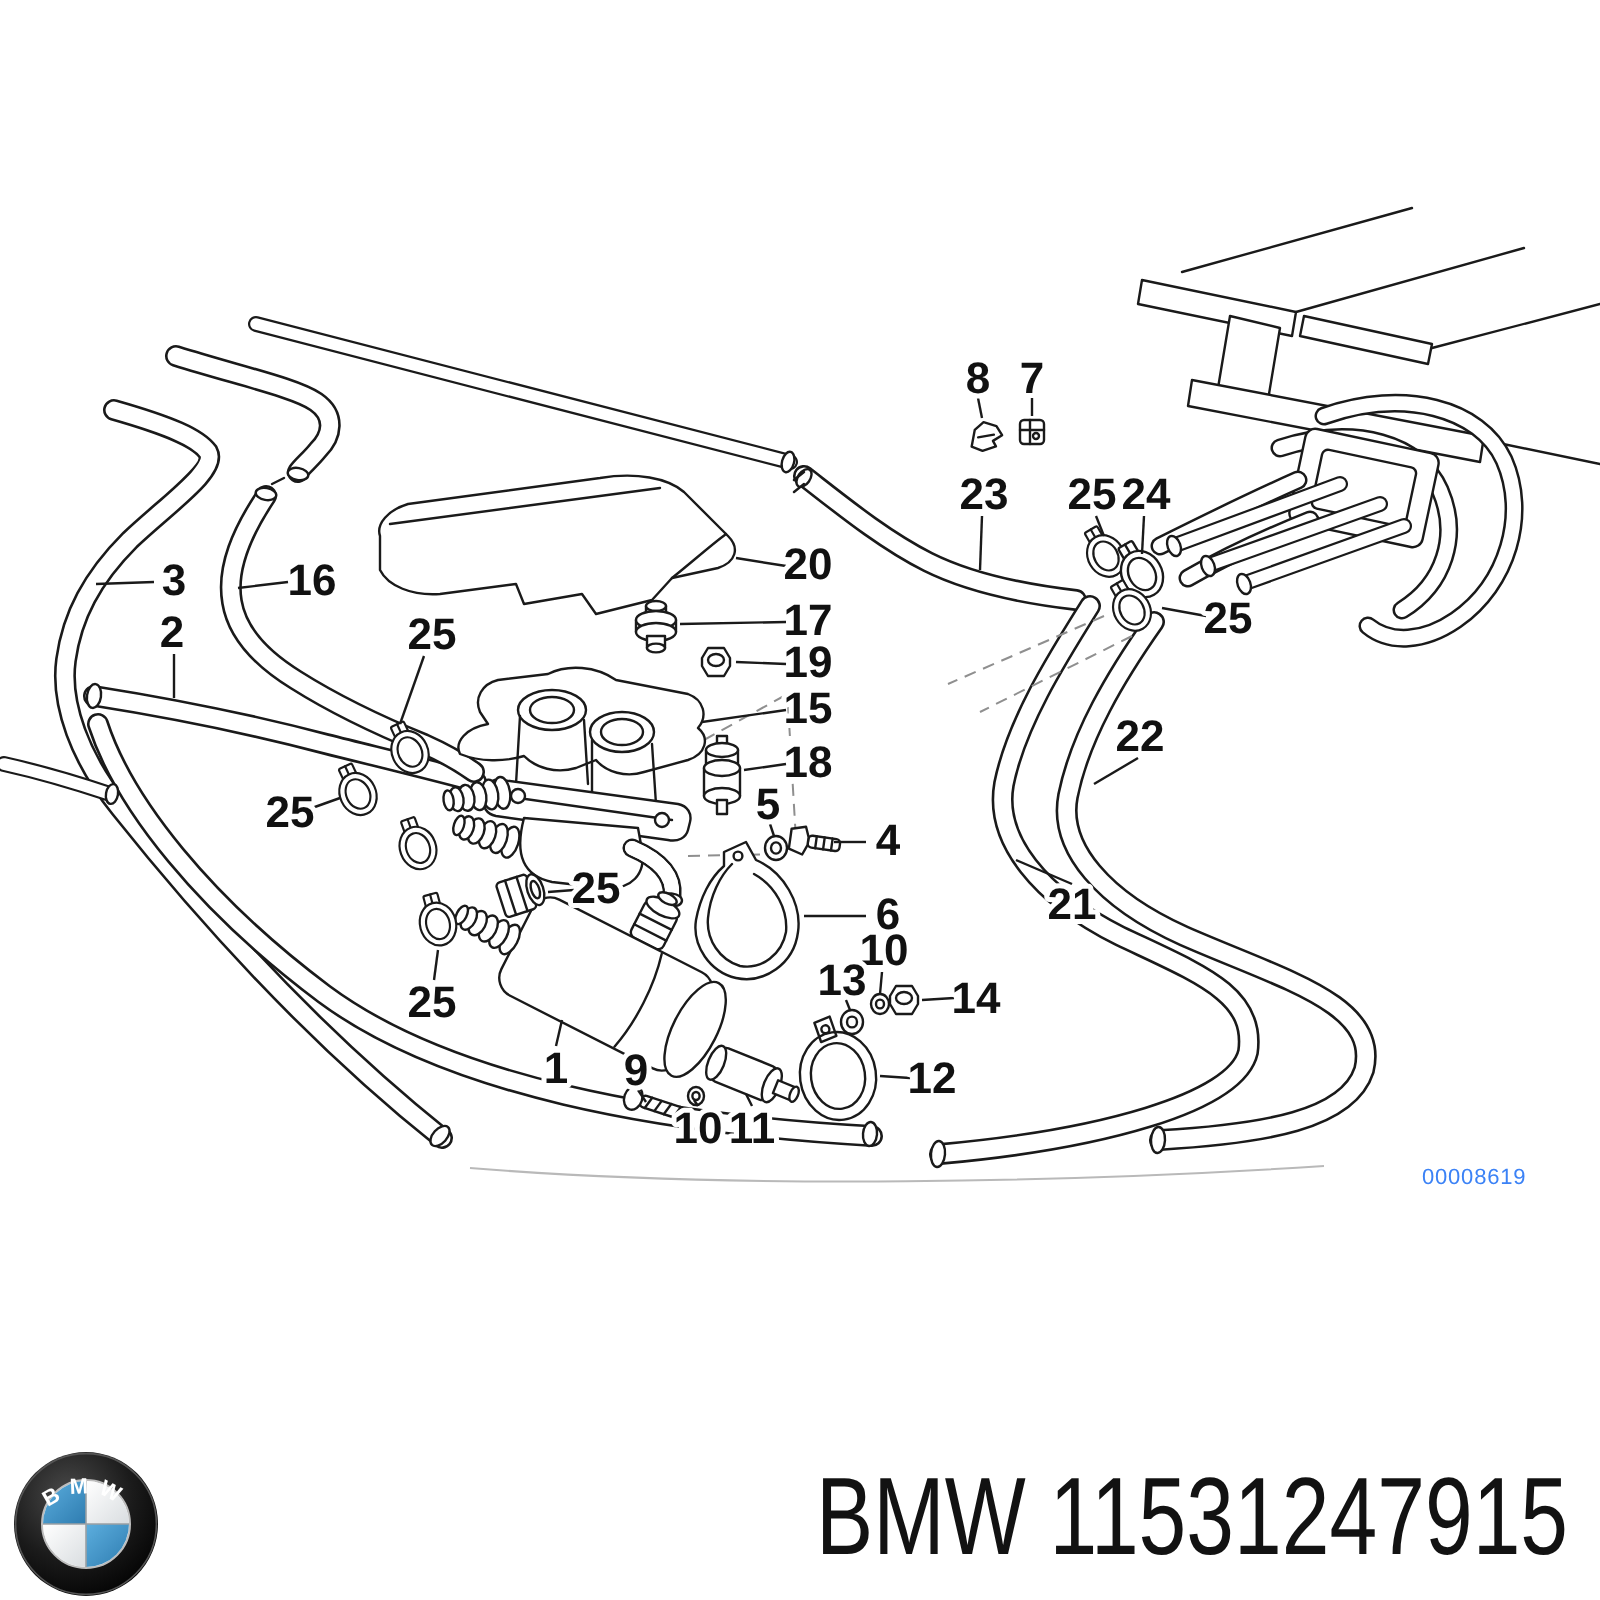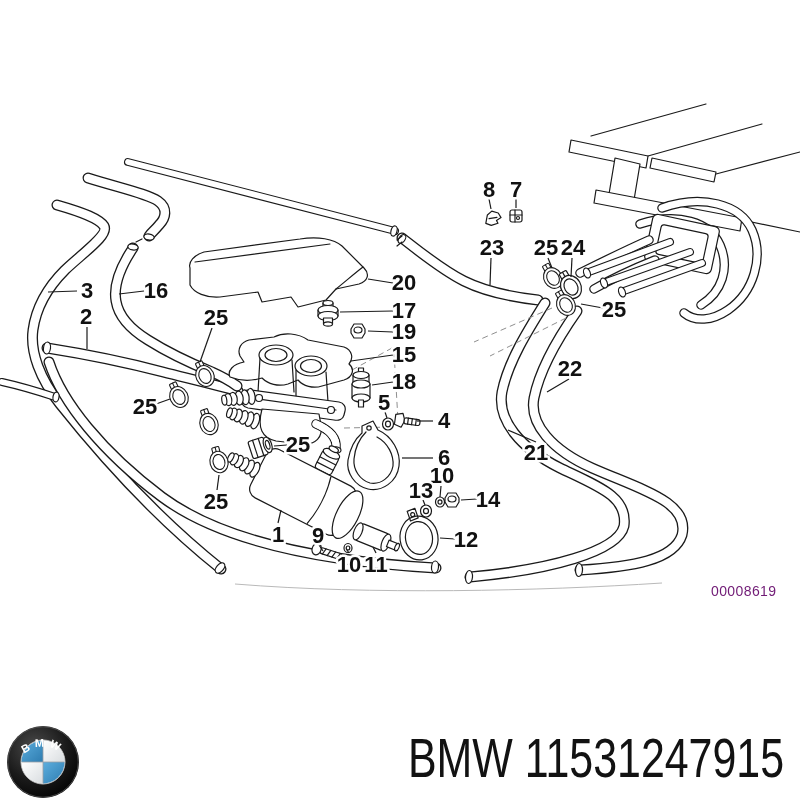--- a/index.html
+++ b/index.html
@@ -11,21 +11,21 @@
   .tube{fill:none;stroke:#1a1a1a;stroke-width:11;stroke-linecap:round;stroke-linejoin:round;}
   .tube-core{fill:none;stroke:#fff;stroke-width:8.4;stroke-linecap:round;stroke-linejoin:round;}
   .thin.tube{stroke-width:8;} .thin.tube-core{stroke-width:5.8;}
   .mid.tube{stroke-width:9.5;} .mid.tube-core{stroke-width:7;}
   .dash{fill:none;stroke:#8f8f8f;stroke-width:1;stroke-dasharray:6 4;}
   .faint{fill:none;stroke:#b9b9b9;stroke-width:1;}
   .leader{stroke:#1a1a1a;stroke-width:1.2;}
   .part-label{font-family:"Liberation Sans",sans-serif;font-weight:bold;font-size:22px;fill:#111;
               text-anchor:middle;dominant-baseline:central;paint-order:stroke;stroke:#fff;
               stroke-width:5;stroke-linejoin:round;}
-  .diagram-code{position:absolute;left:711px;top:583px;font-size:14px;color:#701a75;
+  .diagram-code{position:absolute;left:711px;top:583px;font-size:11px;color:#3b82f6;
                 letter-spacing:.4px;}
   .bmw-logo{position:absolute;left:3px;top:724px;width:80px;height:76px;}
   .part-number{position:absolute;left:408px;top:731px;font-size:55px;line-height:1;color:#121212;
                white-space:nowrap;transform:scaleX(.78);transform-origin:left top;}
 </style>
 </head>
 <body>
 
 <div class="page">
 

